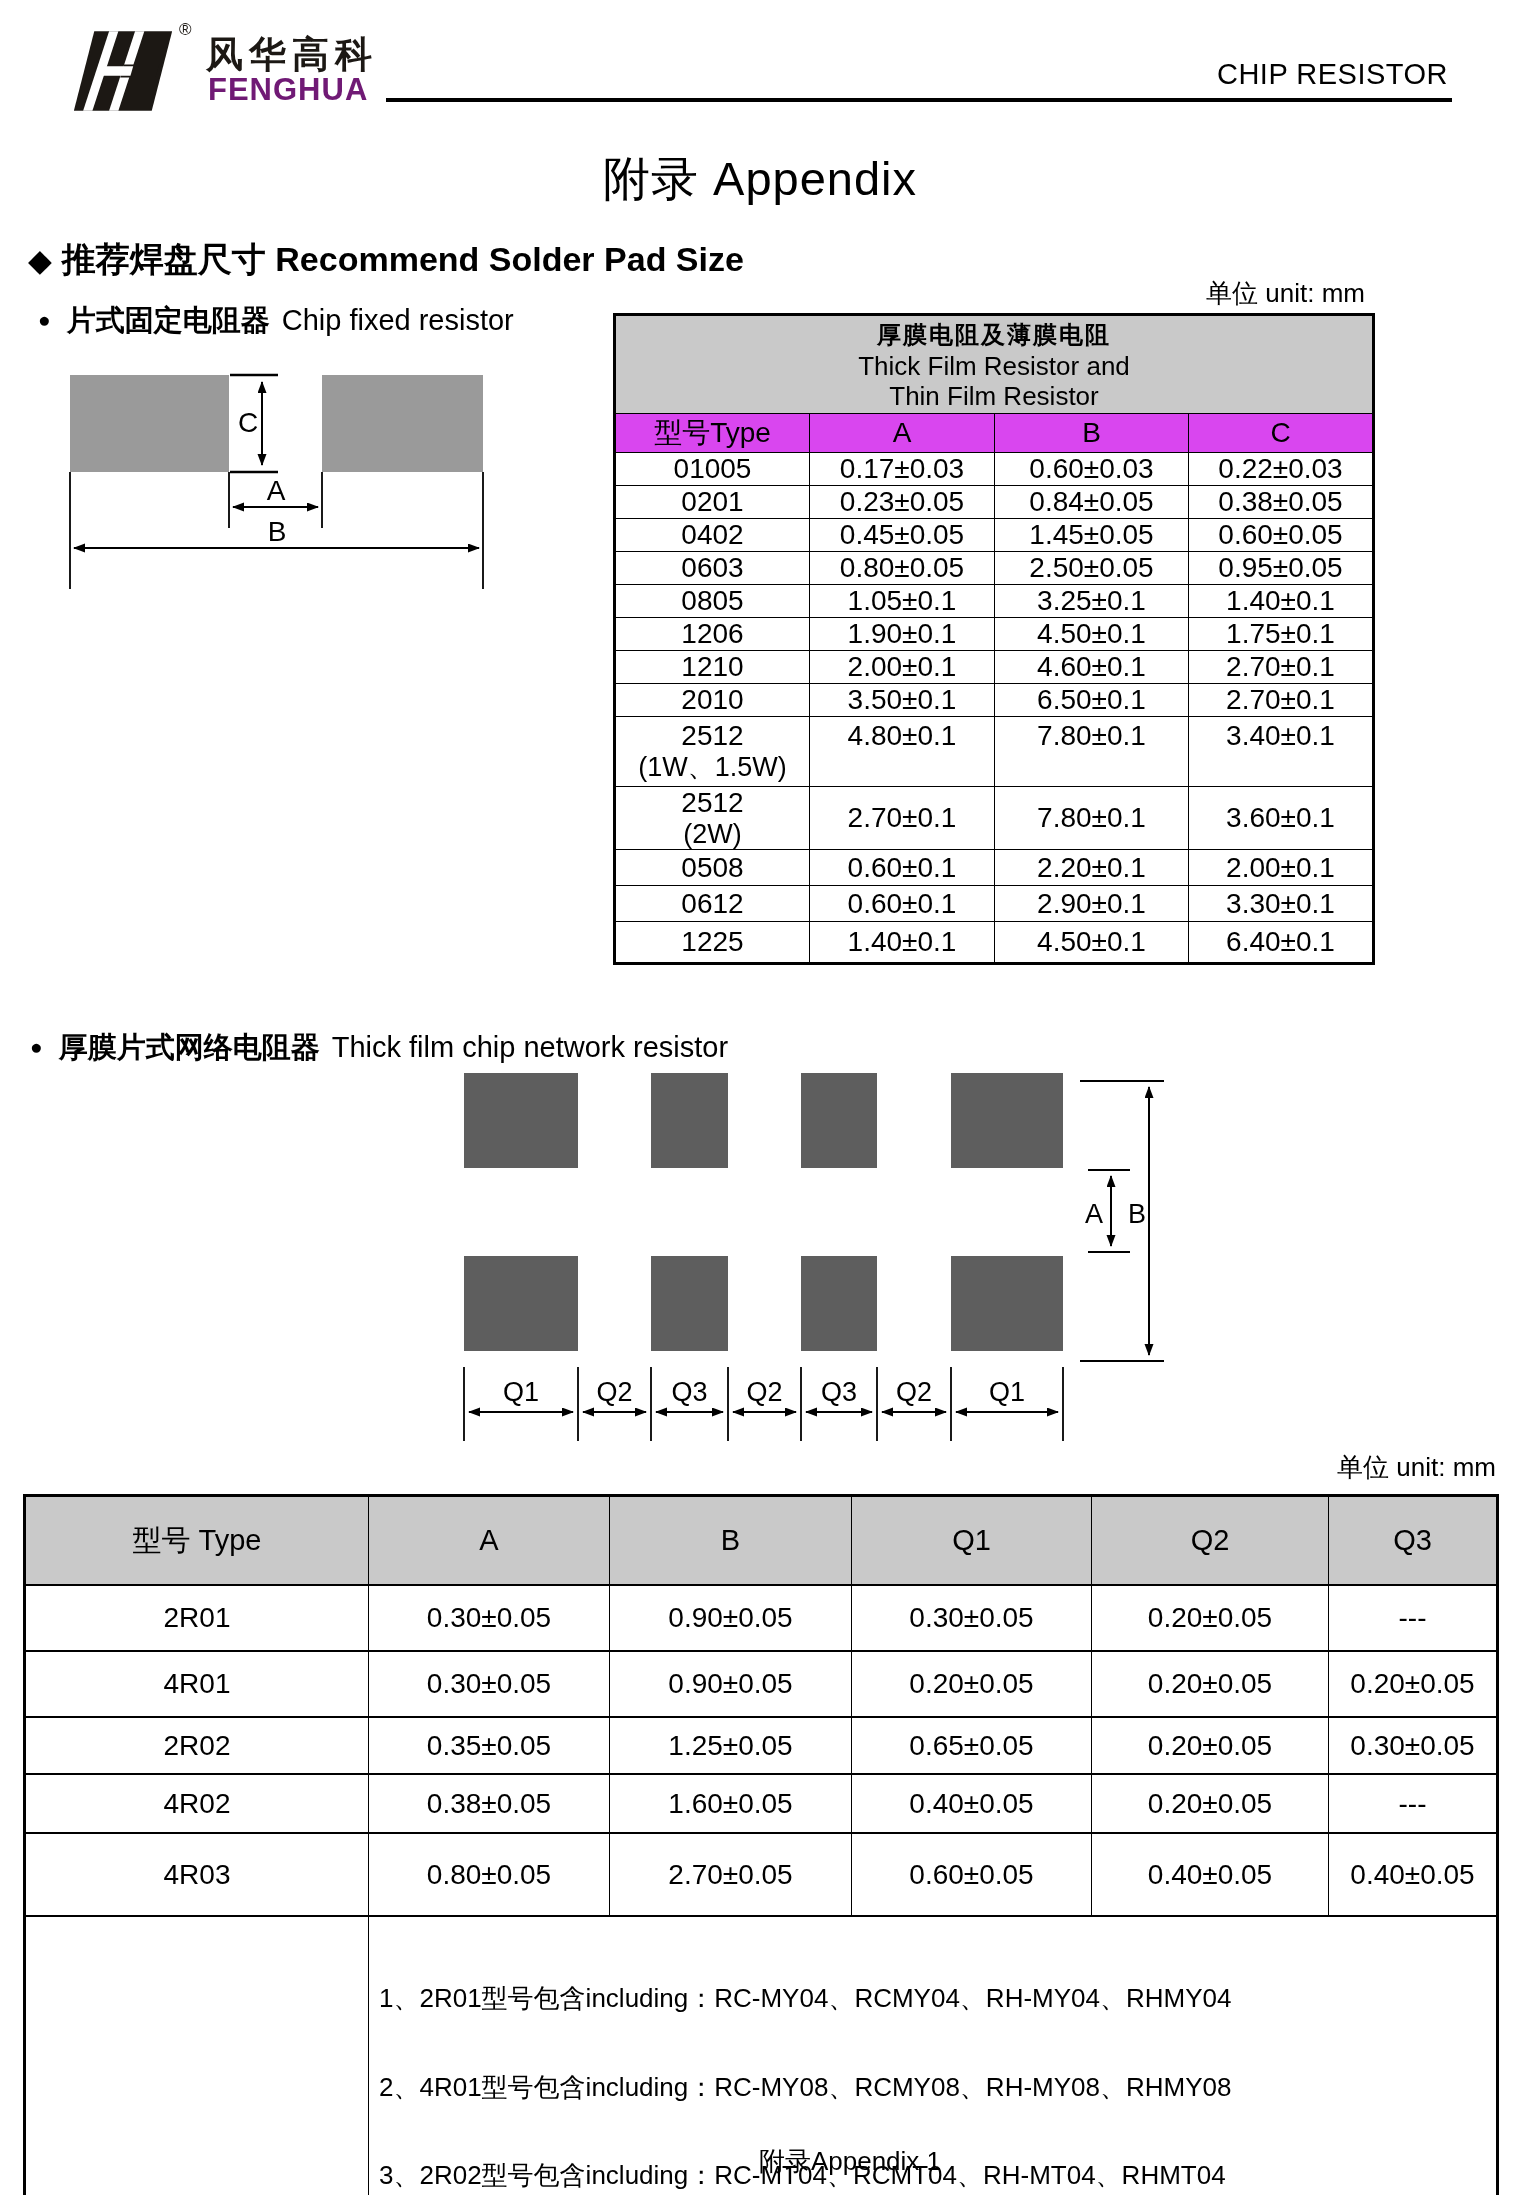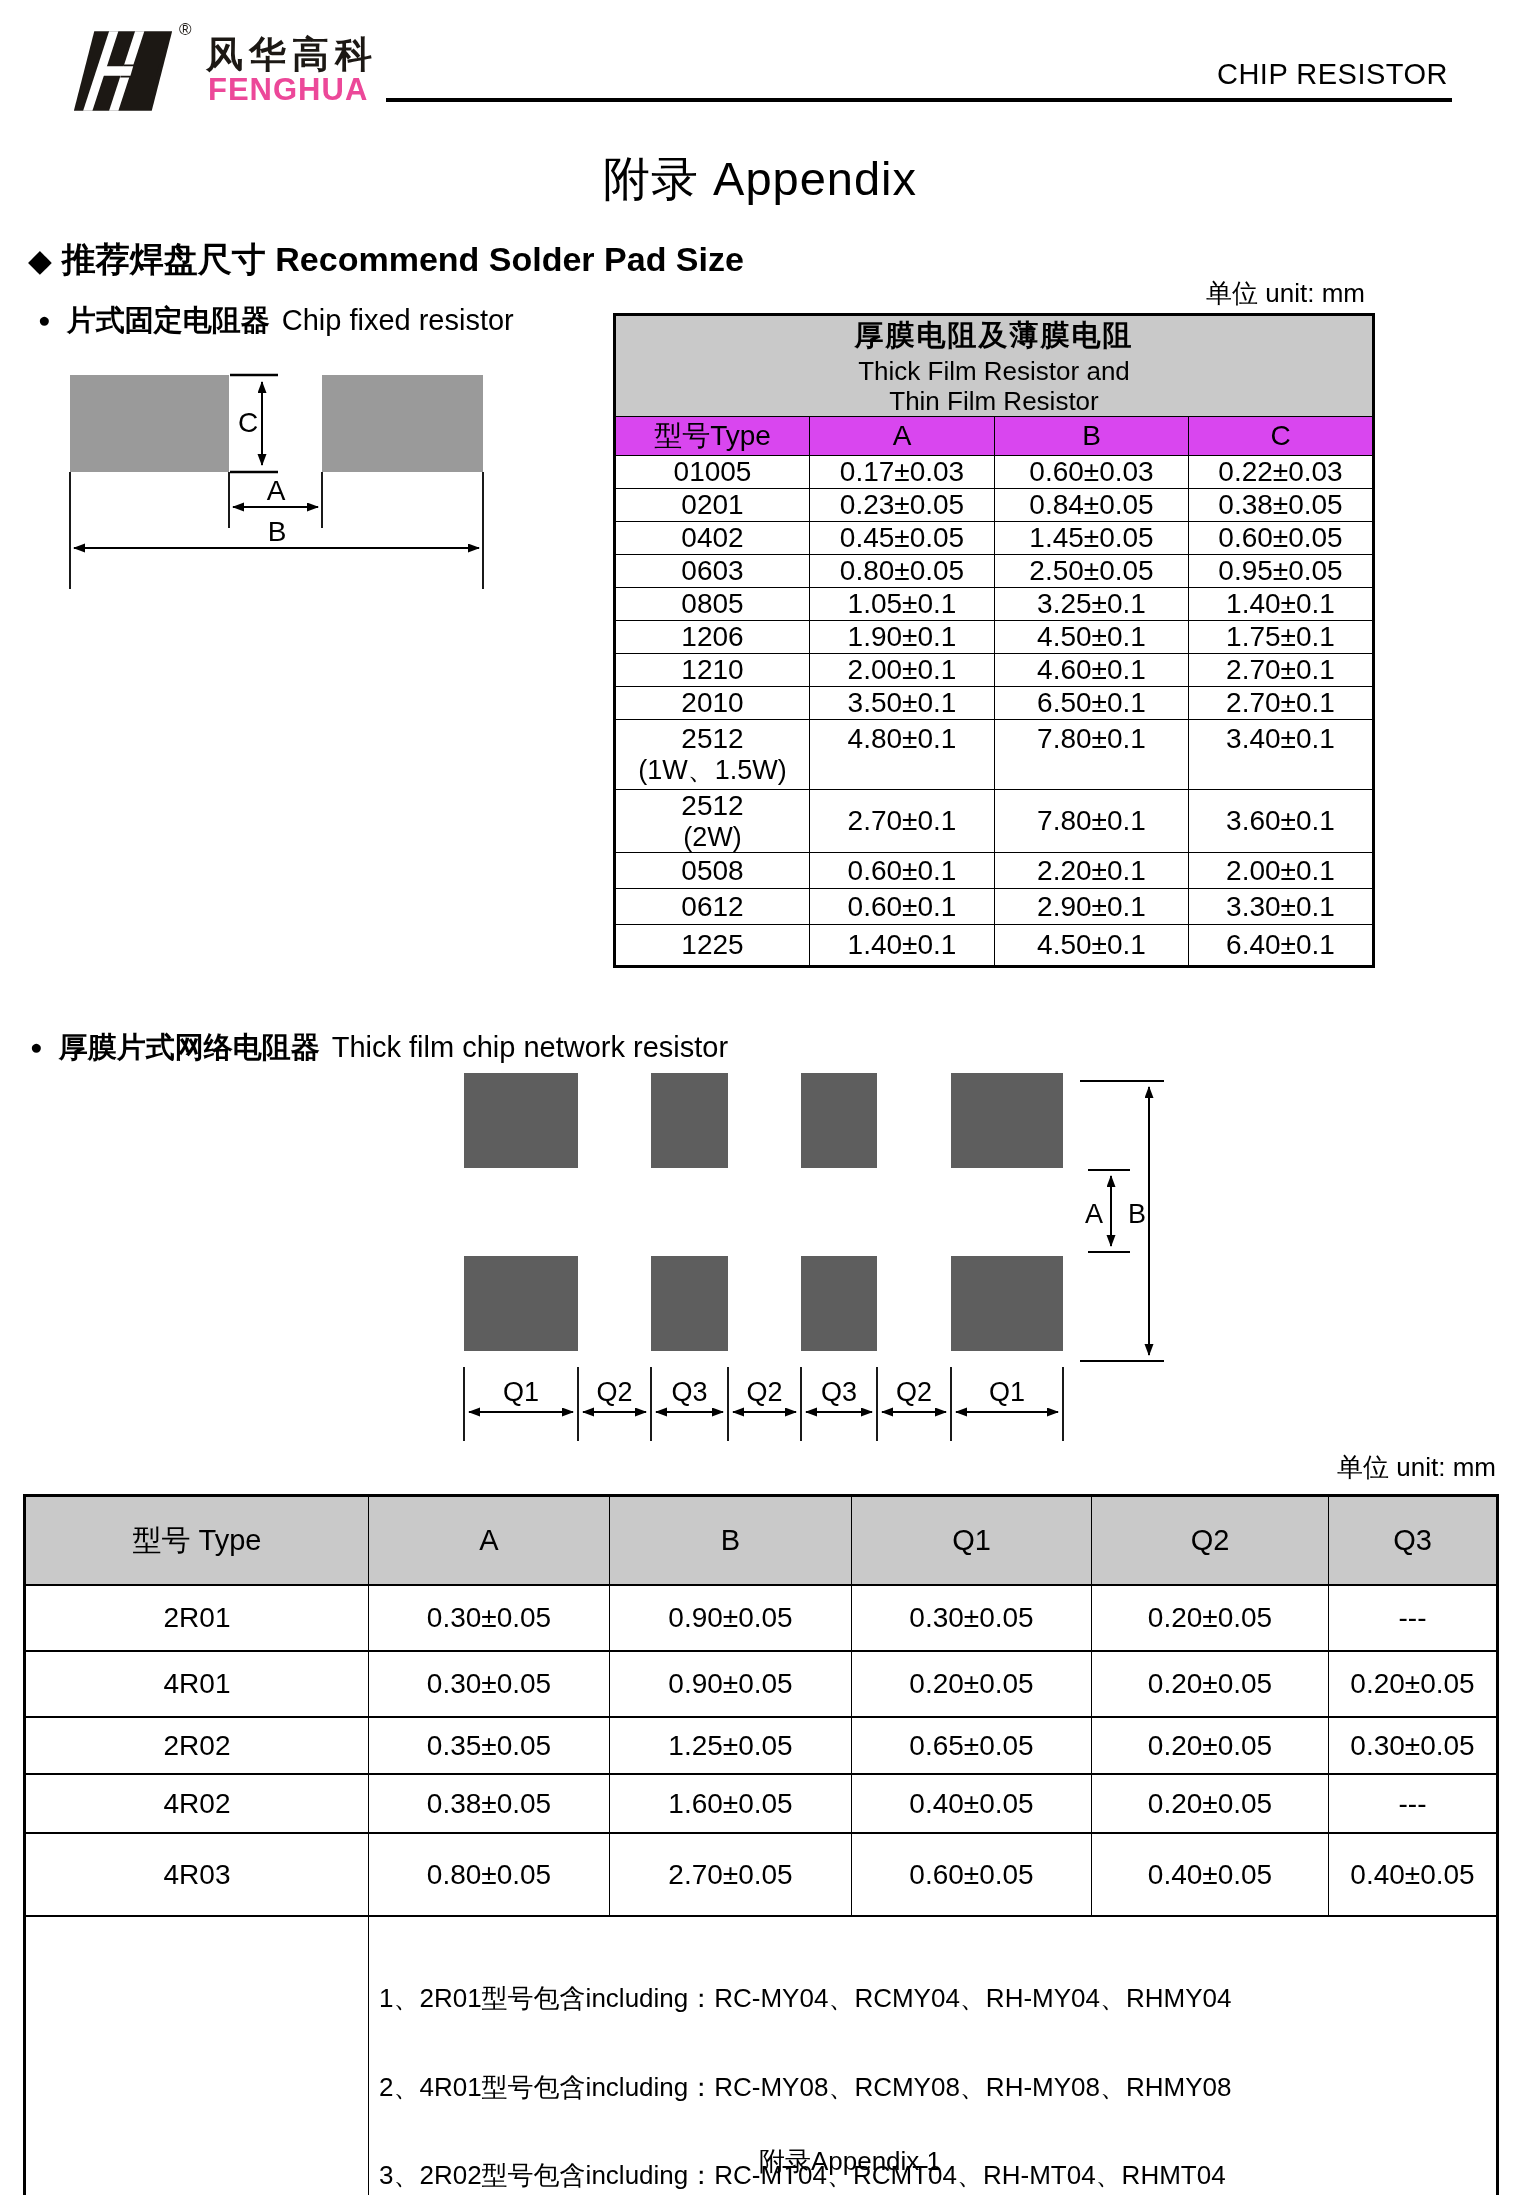--- a/index.html
+++ b/index.html
@@ -4,21 +4,21 @@
 <style>
   html,body{margin:0;padding:0;background:#ffffff;}
   body{
     width:1520px;height:2195px;position:relative;overflow:hidden;
     font-family:"Liberation Sans","DejaVu Sans",sans-serif;color:#000;
   }
   .abs{position:absolute;}
 
   
   .brand-cn{left:206px;top:30px;font-size:37px;font-weight:bold;letter-spacing:6px;color:#1c1814;}
-  .brand-en{left:208px;top:72px;font-size:31px;font-weight:700;letter-spacing:1px;color:#ec4899;}
+  .brand-en{left:208px;top:72px;font-size:31px;font-weight:700;letter-spacing:1px;color:#701a75;}
   .reg{left:179px;top:20px;font-size:17px;color:#1c1814;}
   .doc-type{right:72px;top:58px;font-size:29px;letter-spacing:0.5px;}
   .hrule{left:386px;top:98px;width:1066px;height:4px;background:#000;}
 
   .page-title{left:0;top:148px;width:1520px;text-align:center;font-size:47px;letter-spacing:1px;}
   .sec-heading{left:28px;top:237px;font-size:34px;font-weight:bold;}
   .sec-heading .marker{font-size:31px;margin-right:10px;}
   .unit-note{font-size:26px;}
   .unit1{left:613px;top:276px;width:752px;text-align:right;}
   .unit2{left:996px;top:1450px;width:500px;text-align:right;}
@@ -28,21 +28,21 @@
   .bullet-line .cjk{font-weight:600;}
   .bullet-line .en{margin-left:12px;font-weight:400;}
   .bullet1{left:38px;top:301px;}
   .bullet2{left:30px;top:1028px;}
 
   
   table{border-collapse:collapse;table-layout:fixed;}
   td{border:1.6px solid #000;text-align:center;vertical-align:middle;padding:0;font-size:28px;}
   .t1{left:613px;top:313px;width:759px;border:3px solid #000;}
   .t1 .ttl{height:97px;background:#c9c9c9;}
-  .t1 .ttl .cn{font-size:29px;font-weight:bold;letter-spacing:2px;}
+  .t1 .ttl .cn{font-size:24px;font-weight:bold;letter-spacing:2px;}
   .t1 .ttl .en{font-size:26px;line-height:30px;}
   .t1 .chdr td{height:36px;background:#d946ef;}
   .t1 tr.r{height:29px;border-radius:18px;}
   .t1 tr.h70{height:70px;}
   .t1 tr.h63{height:63px;}
   .t1 tr.h36{height:36px;}
   .t1 tr.h42{height:42px;}
   .t1 tr.vt td{vertical-align:top;padding-top:3px;}
   .type-note{font-size:27px;line-height:30px;}
 

